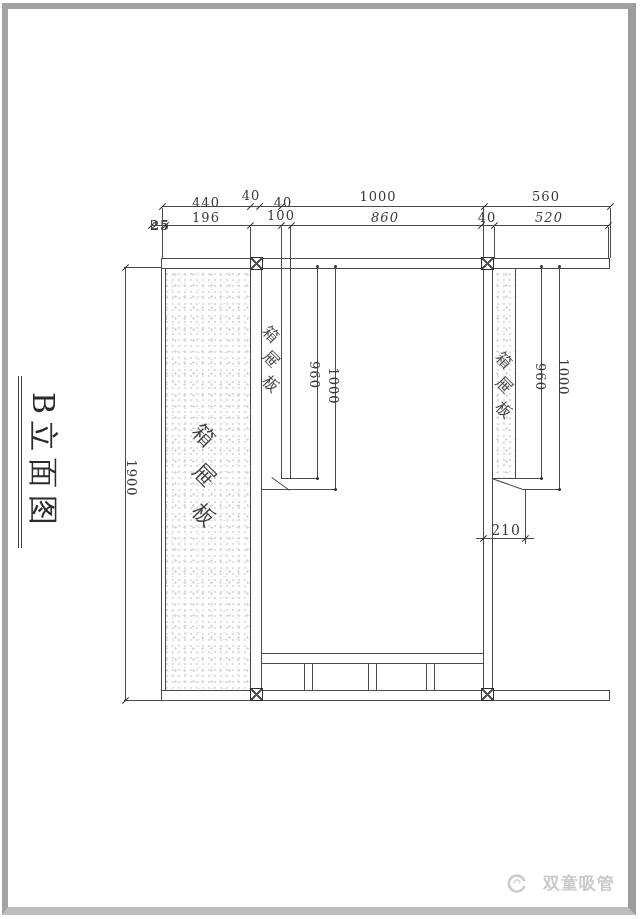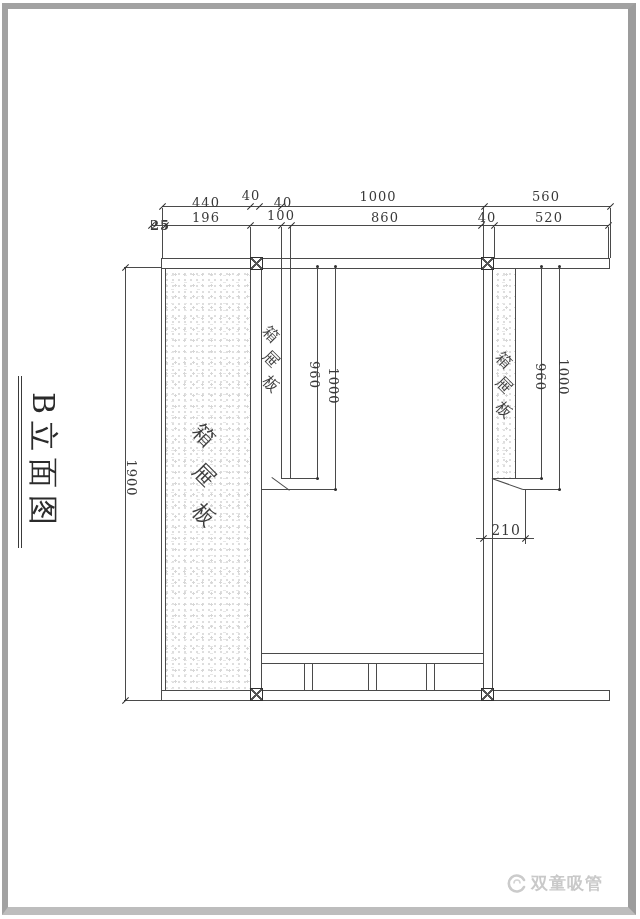--- a/index.html
+++ b/index.html
@@ -40,21 +40,21 @@
   .stack{position:absolute;display:flex;flex-direction:column;align-items:center;
          font-family:"DejaVu Serif","Liberation Serif",serif;color:#3f3f3f;}
   .stack span{display:block;transform:rotate(45deg);line-height:1;}
   .stack.big{font-size:22px;gap:18px;}
   .stack.small{font-size:16px;gap:9px;}
   .titleblock{position:absolute;left:64px;top:376px;width:172px;height:46px;
               transform:rotate(90deg);transform-origin:0 0;display:flex;align-items:flex-end;}
   .titleinner{width:100%;text-align:center;font-family:"DejaVu Serif","Liberation Serif",serif;
               font-size:30px;letter-spacing:7px;color:#2b2b2b;
               border-bottom:4px double #3a3a3a;padding-bottom:5px;line-height:1.1;}
-  .watermark{position:absolute;left:505px;top:871px;display:flex;align-items:center;gap:2px;z-index:50;}
+  .watermark{position:absolute;left:505px;top:871px;display:flex;align-items:center;gap:14px;z-index:50;}
   .watermark .wmtext{font-size:17px;color:#c9c9c9;letter-spacing:1px;font-weight:bold;
                      font-family:"Liberation Sans",sans-serif;}
 </style>
 </head>
 <body>
 
 <div class="canvas">
   <div class="frame"></div>
 
   <div class="titleblock">
@@ -66,23 +66,23 @@
 
   <div class="dimtext" style="left:206px;top:196px;">440</div>
   <div class="dimtext" style="left:251px;top:189px;">40</div>
   <div class="dimtext" style="left:283px;top:196px;">40</div>
   <div class="dimtext" style="left:378px;top:190px;">1000</div>
   <div class="dimtext" style="left:546px;top:190px;">560</div>
 
   <div class="dimtext" style="left:160px;top:219px;font-weight:bold;">25</div>
   <div class="dimtext" style="left:206px;top:211px;">196</div>
   <div class="dimtext" style="left:281px;top:209px;">100</div>
-  <div class="dimtext" style="left:385px;top:211px;">860</div>
+  <div class="dimtext" style="left:385px;top:211px;font-style:italic;">860</div>
   <div class="dimtext" style="left:487px;top:211px;">40</div>
-  <div class="dimtext" style="left:549px;top:211px;">520</div>
+  <div class="dimtext" style="left:549px;top:211px;font-style:italic;">520</div>
 
   <div class="tick" style="left:162px;top:206px;"></div>
   <div class="tick" style="left:250px;top:206px;"></div>
   <div class="tick" style="left:259px;top:206px;"></div>
   <div class="tick" style="left:281px;top:206px;"></div>
   <div class="tick" style="left:484px;top:206px;"></div>
   <div class="tick" style="left:610px;top:206px;"></div>
   <div class="tick" style="left:151px;top:225px;"></div>
   <div class="tick" style="left:165px;top:225px;"></div>
   <div class="tick" style="left:250px;top:225px;"></div>

